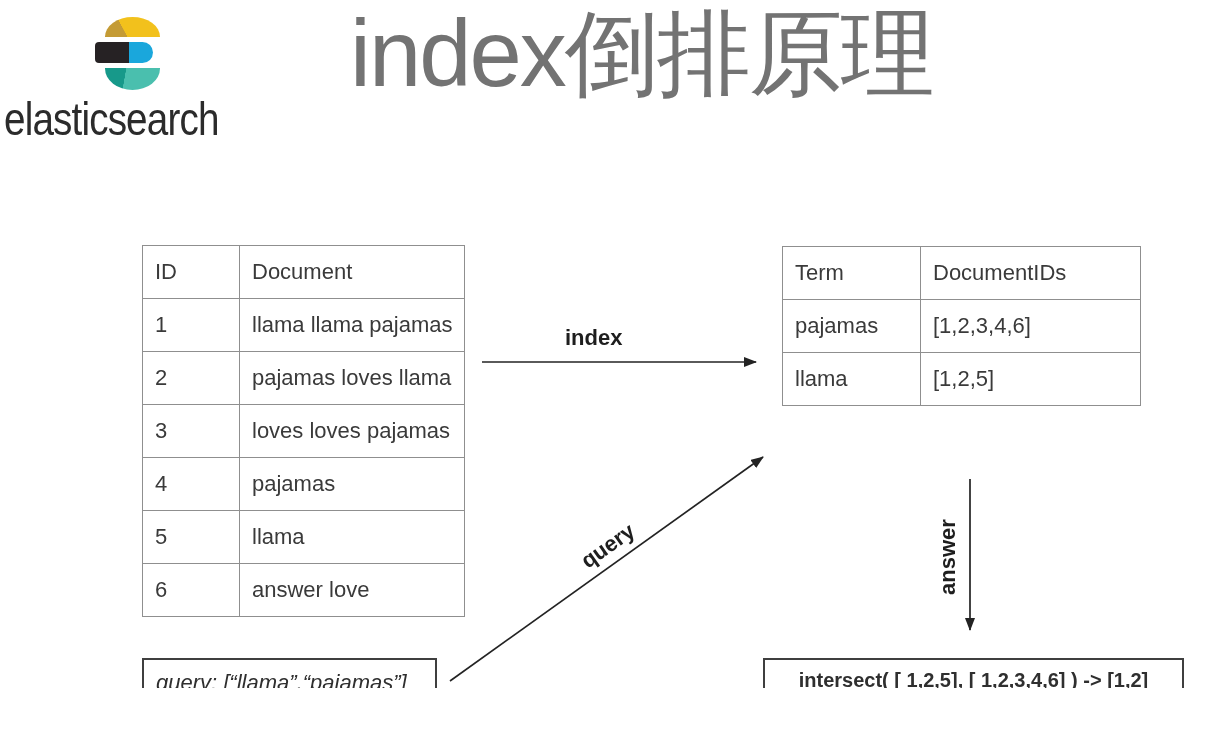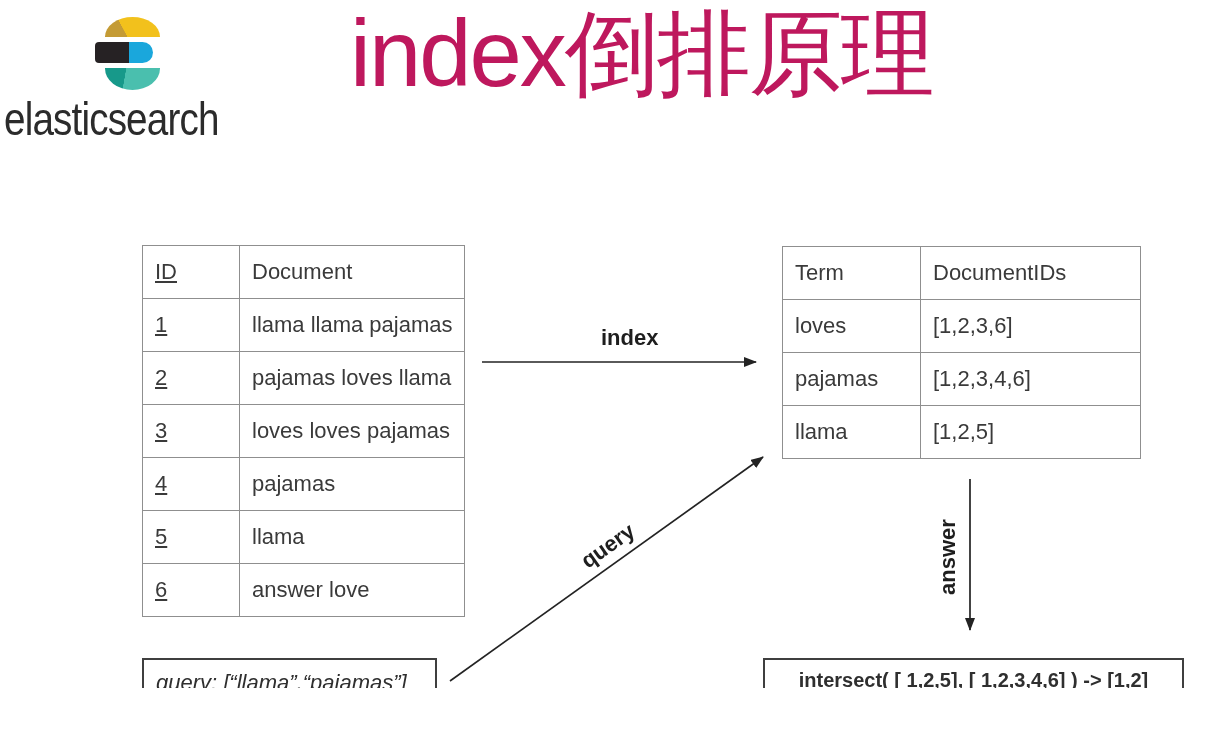--- a/index.html
+++ b/index.html
@@ -29,45 +29,45 @@
     border-radius:0 0 28px 28px / 0 0 22px 22px;
     background:linear-gradient(100deg, var(--logo-teal_dark,#17998a) 36%, var(--logo-teal,#4abfae) 36.5%);
   }
   .brand {
     position:absolute; left:4px; top:96px; font-size:46px; line-height:1;
     letter-spacing:-1px; color:#2b2b2b; transform:scaleX(0.84); transform-origin:0 50%;
     white-space:nowrap;
   }
   .title {
     position:absolute; left:350px; top:4px; font-size:94px; line-height:1.06;
-    color:#be185d; letter-spacing:-2px; white-space:nowrap;
+    color:#737373; letter-spacing:-2px; white-space:nowrap;
   }
 
   
   table.tbl {
     position:absolute; border-collapse:collapse; table-layout:fixed;
     font-size:22px; color:#3a3a3a; background:#fff;
   }
   .tbl th, .tbl td {
     border:1px solid #8f8f8f; font-weight:normal; text-align:left;
     padding:0 4px 0 12px; height:52px; overflow:hidden; white-space:nowrap;
   }
   .tbl-docs  { left:142px; top:245px; width:323px; }
-  .tbl-docs  .c1 { width:80px;text-decoration:underline; }
+  .tbl-docs  .c1 { width:80px; }
   .tbl-terms { left:782px; top:246px; width:359px; }
   .tbl-terms .c1 { width:121px; }
 
   
   .overlay { position:absolute; left:0; top:0; width:1208px; height:742px; pointer-events:none; }
   .overlay line { stroke:#232323; stroke-width:1.7; }
   .lbl {
     position:absolute; font-weight:bold; font-size:22px; color:#1e1e1e;
     white-space:nowrap; line-height:1;
   }
-  .lbl-index  { left:565px; top:327px;margin-left:36px; }
+  .lbl-index  { left:565px; top:327px; }
   .lbl-query  { left:608px; top:546px; transform:translate(-50%,-50%) rotate(-35.5deg); }
   .lbl-answer { left:948px; top:557px; transform:translate(-50%,-50%) rotate(-90deg); }
 
   
   .box {
     position:absolute; box-sizing:border-box; border:2px solid #3f3f3f;
     display:flex; align-items:center; background:#fff; color:#2f2f2f;
     white-space:nowrap;
   }
   .query-box  { left:142px; top:658px; width:295px; height:49px; padding-left:12px; font-size:22px;font-style:italic; }
@@ -124,24 +124,20 @@
 
   <table class="tbl tbl-terms">
     <thead>
       <tr>
         <th class="c1">Term</th>
         <th>DocumentIDs</th>
       </tr>
     </thead>
     <tbody>
       <tr>
-        <td class="c1">loves</td>
-        <td>[1,2,3,6]</td>
-      </tr>
-      <tr>
         <td class="c1">pajamas</td>
         <td>[1,2,3,4,6]</td>
       </tr>
       <tr>
         <td class="c1">llama</td>
         <td>[1,2,5]</td>
       </tr>
     </tbody>
   </table>
 

